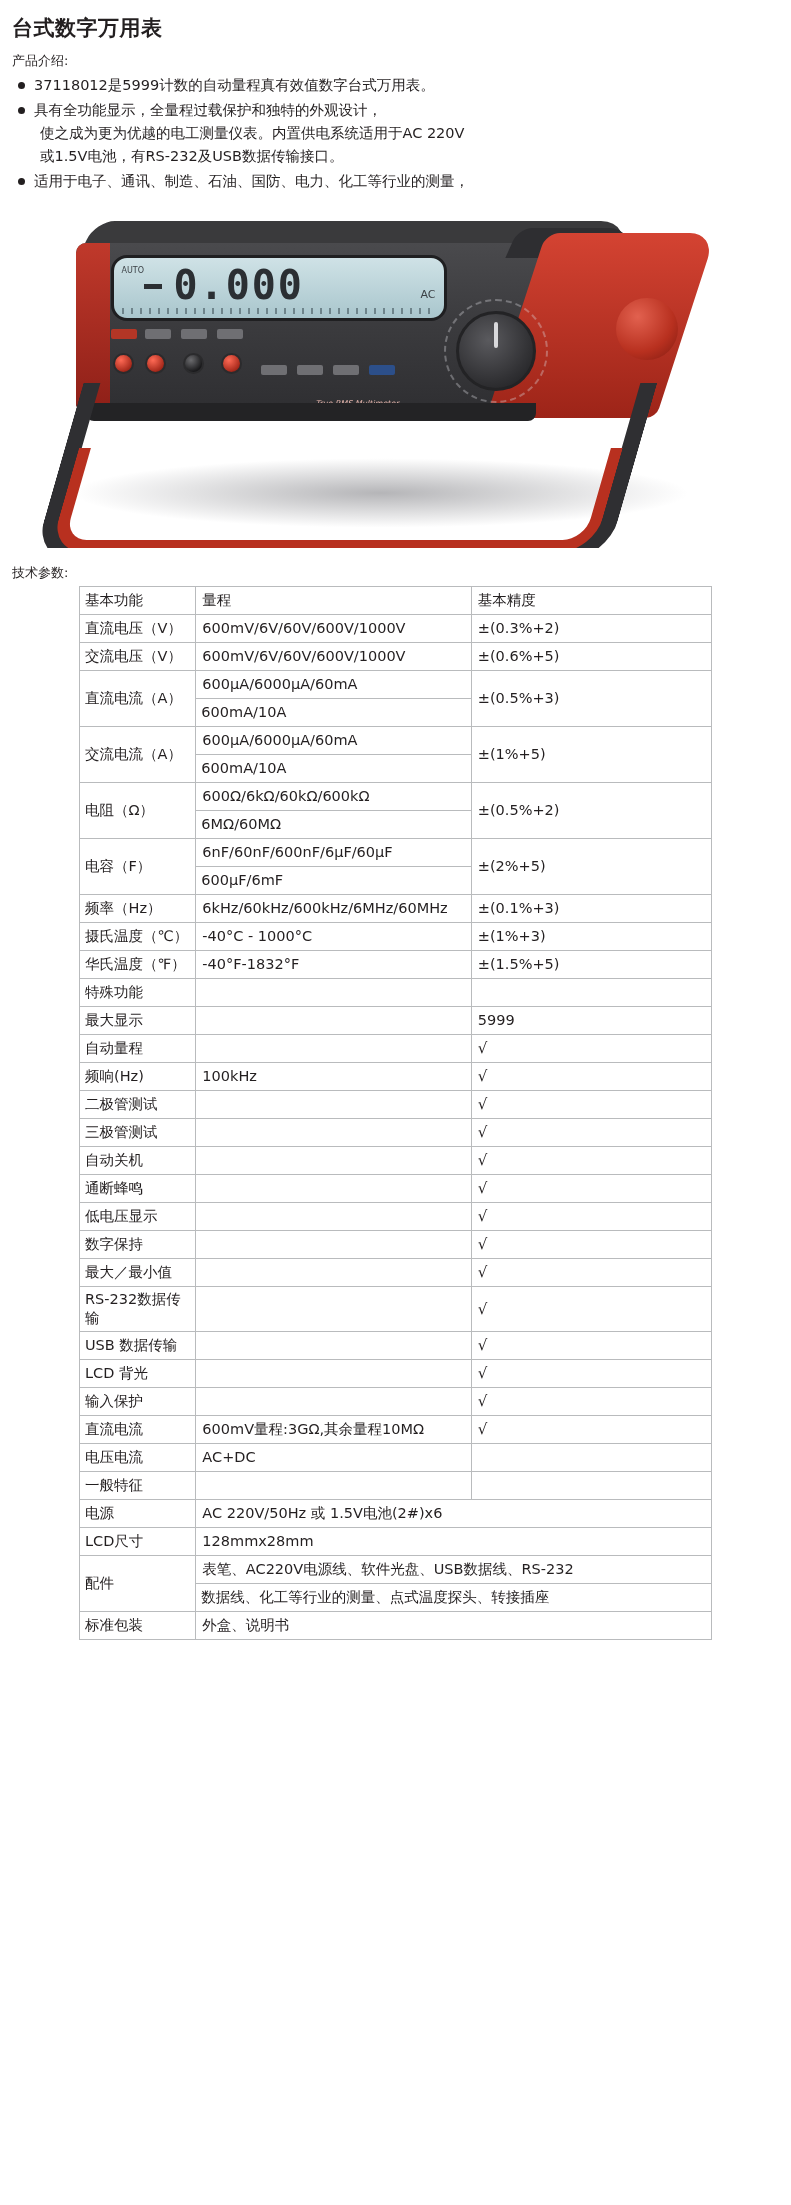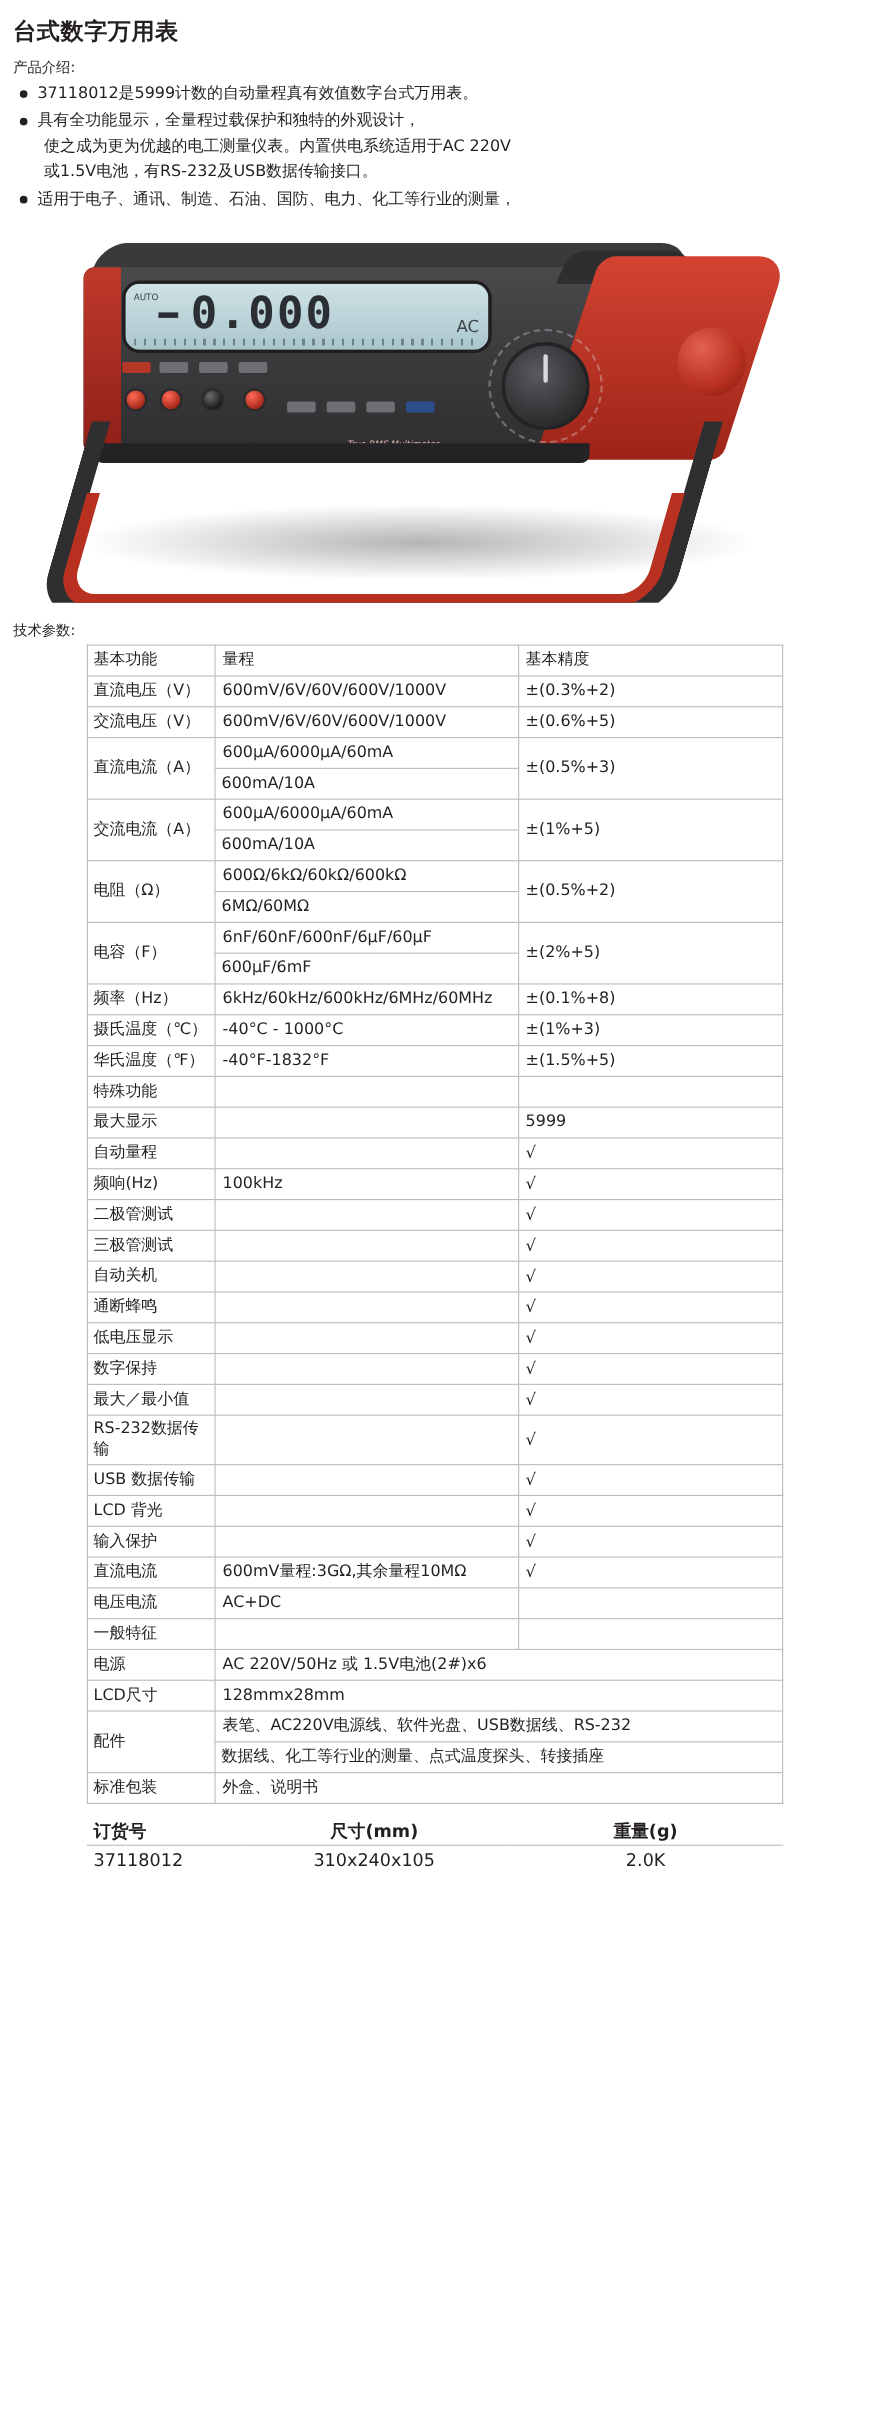--- a/index.html
+++ b/index.html
@@ -103,21 +103,21 @@
   .screen .digits{
     position:absolute;left:60px;top:4px;
     font-family:"DejaVu Sans Mono","Liberation Mono",monospace;
     font-size:40px;
     font-weight:bold;
     color:#2b2f33;
     letter-spacing:2px;
   }
   .screen .minus{position:absolute;left:30px;top:26px;width:18px;height:5px;background:#2b2f33;}
   .screen .small-l{position:absolute;left:8px;top:8px;font-size:8px;color:#3c4247;}
-  .screen .small-r{position:absolute;right:8px;top:30px;font-size:15px;color:#3c4247;}
+  .screen .small-r{position:absolute;right:8px;top:30px;font-size:11px;color:#3c4247;}
   .screen .tickbar{position:absolute;left:8px;bottom:4px;width:310px;height:6px;
     background:repeating-linear-gradient(90deg,#6e848b 0 2px, rgba(0,0,0,0) 2px 9px);}
   .panel-lower{
     position:absolute;left:95px;top:120px;width:340px;height:70px;
   }
   .jack{
     position:absolute;width:17px;height:17px;border-radius:50%;
     background:radial-gradient(circle at 35% 30%,#ff6a55 0%,#a82a1c 70%,#5d130c 100%);
     border:2px solid #2b2b2d;
   }
@@ -316,21 +316,21 @@
         <td>6nF/60nF/600nF/6μF/60μF</td>
         <td rowspan="2">±(2%+5)</td>
       </tr>
       <tr>
         <td>600μF/6mF</td>
       </tr>
 
       <tr>
         <td>频率（Hz）</td>
         <td class="nowrap" style="overflow:hidden;">6kHz/60kHz/600kHz/6MHz/60MHz</td>
-        <td>±(0.1%+8)</td>
+        <td>±(0.1%+3)</td>
       </tr>
       <tr>
         <td>摄氏温度（℃）</td>
         <td>-40°C - 1000°C</td>
         <td>±(1%+3)</td>
       </tr>
       <tr>
         <td>华氏温度（℉）</td>
         <td>-40°F-1832°F</td>
         <td>±(1.5%+5)</td>
@@ -444,33 +444,14 @@
       <tr>
         <td colspan="2">数据线、化工等行业的测量、点式温度探头、转接插座</td>
       </tr>
       <tr>
         <td>标准包装</td>
         <td colspan="2">外盒、说明书</td>
       </tr>
     </tbody>
   </table>
 
-  <table class="order-tbl">
-    <colgroup>
-        <col class="oc1">
-        <col class="oc2">
-        <col class="oc3">
-      </colgroup>
-    <tbody>
-      <tr class="hdr order-head">
-        <td class="oc1">订货号</td>
-        <td class="oc2">尺寸(mm)</td>
-        <td class="oc3">重量(g)</td>
-      </tr>
-      <tr>
-        <td class="oc1">37118012</td>
-        <td class="oc2">310x240x105</td>
-        <td class="oc3">2.0K</td>
-      </tr>
-    </tbody>
-  </table>
 
 </div>
 
 </body></html>

